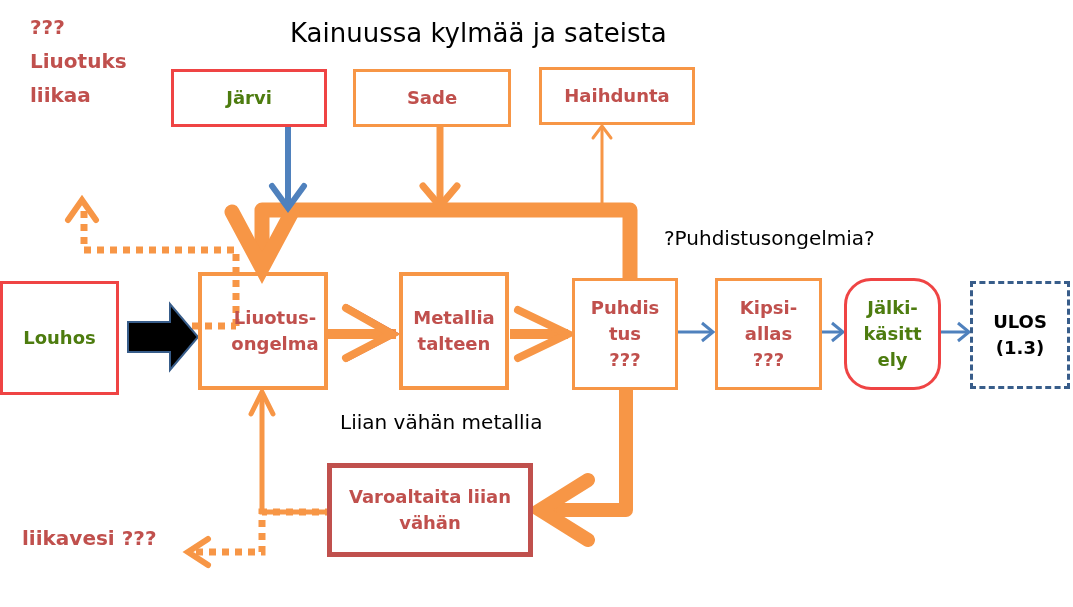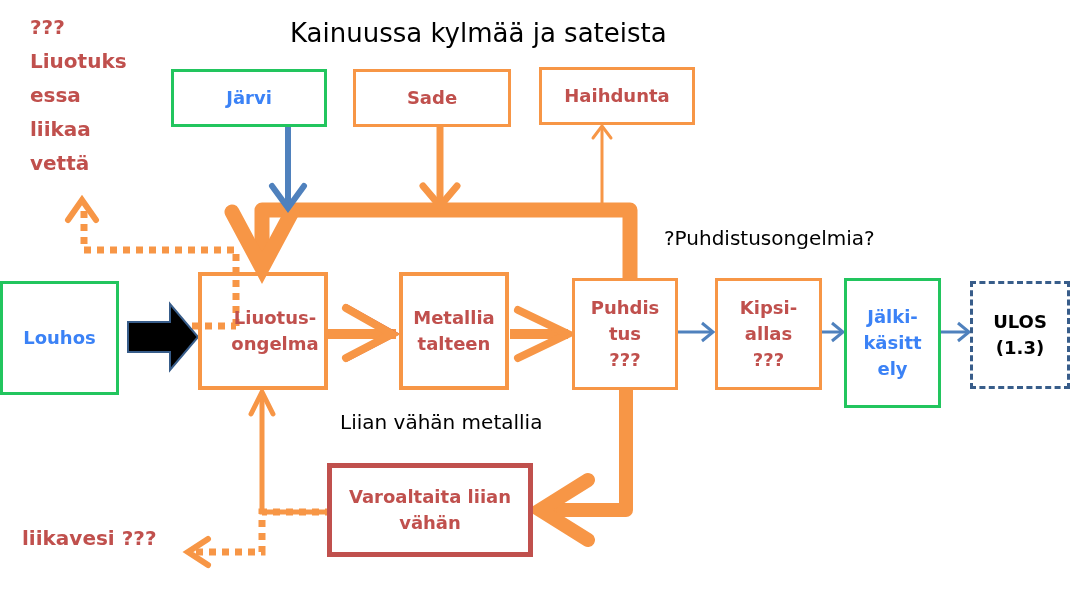--- a/index.html
+++ b/index.html
@@ -2,21 +2,21 @@
 <html><head>
 <meta charset="utf-8">
 <style>
   html, body { margin:0; padding:0; background:#ffffff; }
   body { width:1073px; height:607px; position:relative; overflow:hidden; font-family:"DejaVu Sans", "Liberation Sans", sans-serif; }
   svg.canvas { position:absolute; left:0; top:0; }
   .box { position:absolute; box-sizing:border-box; background:#fff; display:flex; align-items:center; justify-content:center; text-align:center; font-weight:bold; font-size:18px; line-height:26px; }
   .box span { display:block; }
   .orange { border:4px solid #f79646; color:#c0504d; }
   .orange-thin { border:3px solid #f79646; color:#c0504d; }
-  .blue { border:3px solid #22c55e; color:#3b82f6; }
+  .blue { border:3px solid #ef4444; color:#4d7c0f; }
   .blue-dash { border:3px dashed #385d8a; color:#000; }
   .red { border:5px solid #c0504d; color:#c0504d; }
   .title { position:absolute; font-size:26px; color:#000; white-space:nowrap; }
   .note-black { position:absolute; font-size:20px; color:#000; white-space:nowrap; }
   .note-red { position:absolute; font-size:20px; font-weight:bold; color:#c0504d; line-height:34px; }
 </style>
 </head>
 <body>
 
 <svg class="canvas" width="1073" height="607" viewBox="0 0 1073 607">
@@ -98,21 +98,21 @@
     <span>???</span>
   </div>
 </div>
 <div class="box orange-thin" style="left:715px;top:278px;width:107px;height:112px;">
   <div>
     <span>Kipsi-</span>
     <span>allas</span>
     <span>???</span>
   </div>
 </div>
-<div class="box blue" style="left:844px;top:278px;width:97px;height:130px;">
+<div class="box blue" style="left:844px;top:278px;width:97px;height:112px;border-radius:27px;">
   <div>
     <span>Jälki-</span>
     <span>käsitt</span>
     <span>ely</span>
   </div>
 </div>
 <div class="box blue-dash" style="left:970px;top:281px;width:100px;height:108px;">
   <div>
     <span>ULOS</span>
     <span>(1.3)</span>
@@ -121,23 +121,21 @@
 <div class="box red" style="left:327px;top:463px;width:206px;height:94px;">
   <div>
     <span>Varoaltaita liian</span>
     <span>vähän</span>
   </div>
 </div>
 
 <div class="note-red" style="left:30px;top:10px;">
   <div>???</div>
   <div>Liuotuks</div>
-  <div>essa</div>
   <div>liikaa</div>
-  <div>vettä</div>
 </div>
 
 <div class="note-black" style="left:664px;top:226px;">?Puhdistusongelmia?</div>
 <div class="note-black" style="left:340px;top:410px;">Liian vähän metallia</div>
 
 <div class="note-red" style="left:22px;top:522px;line-height:32px;">
   <div>liikavesi ???</div>
 </div>
 
 </body></html>

